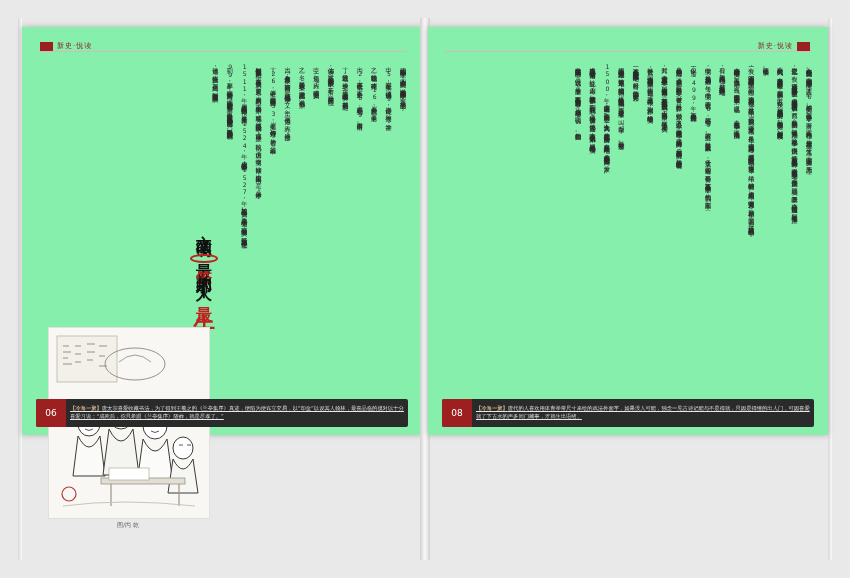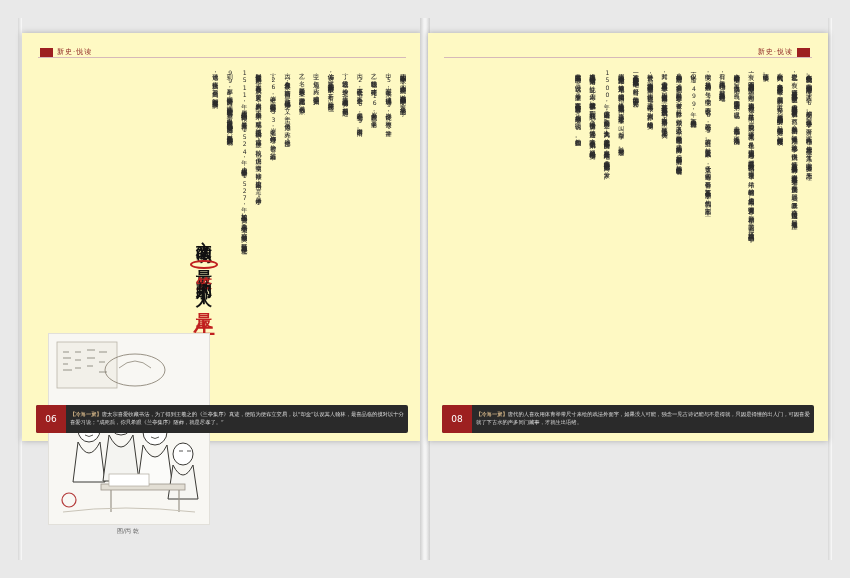--- a/index.html
+++ b/index.html
@@ -1,18 +1,18 @@
 <!DOCTYPE html>
 <html><head>
 <meta charset="utf-8">
 <style>
   html,body{margin:0;padding:0;background:#ffffff;}
   body{width:850px;height:578px;font-family:"DejaVu Sans","Liberation Sans",sans-serif;overflow:hidden;}
   #spread{position:relative;width:850px;height:578px;background:#e9e9e9;}
-  .page{position:absolute;top:33px;height:408px;background:#fef9c3;box-shadow:0 0 6px rgba(0,0,0,0.25);}
+  .page{position:absolute;top:27px;height:408px;background:#86efac;box-shadow:0 0 6px rgba(0,0,0,0.25);}
   #left-page{left:22px;width:400px;}
   #right-page{left:428px;width:400px;}
   .gutter{position:absolute;left:420px;top:18px;width:10px;height:542px;
     background:linear-gradient(to right,#cfcfcf,#f4f4f4 40%,#f4f4f4 60%,#cfcfcf);}
   .paper-edge{position:absolute;top:18px;width:4px;height:542px;background:linear-gradient(to right,#d8d8d8,#fafafa);}
   .running-head{position:absolute;top:12px;height:14px;font-size:7px;color:#8a1c1c;
     display:flex;align-items:center;gap:4px;}
   .rh-left{left:18px;}
   .rh-right{right:18px;flex-direction:row-reverse;}
   .rh-mark{display:inline-block;width:13px;height:9px;background:#9d2020;}
@@ -42,21 +42,21 @@
 
   
   .illus{position:absolute;left:26px;top:300px;width:160px;height:190px;
     background:#f7f6f2;border:1px solid #e2e0da;overflow:hidden;}
   .illus-cap{position:absolute;left:26px;top:494px;width:160px;text-align:center;
     font-size:6px;color:#666;}
 
   
   .footbar{position:absolute;left:14px;right:14px;bottom:8px;height:28px;
     background:#2a2a2a;color:#e8e8e8;border-radius:2px;display:flex;align-items:center;
-    padding:0 0 0 34px;box-sizing:border-box;}
+    padding:0 0 0 34px;box-sizing:border-box;text-decoration:underline;}
   .footnum{position:absolute;left:0;top:0;width:30px;height:28px;background:#9d2020;
     color:#fff;font-size:9px;display:flex;align-items:center;justify-content:center;
     border-radius:2px 0 0 2px;}
   .foottext{font-size:5.3px;line-height:1.5;color:#ddd;}
   .foot-key{color:#ffd9a0;}
 </style>
 </head>
 <body>
 
 <div id="spread">

